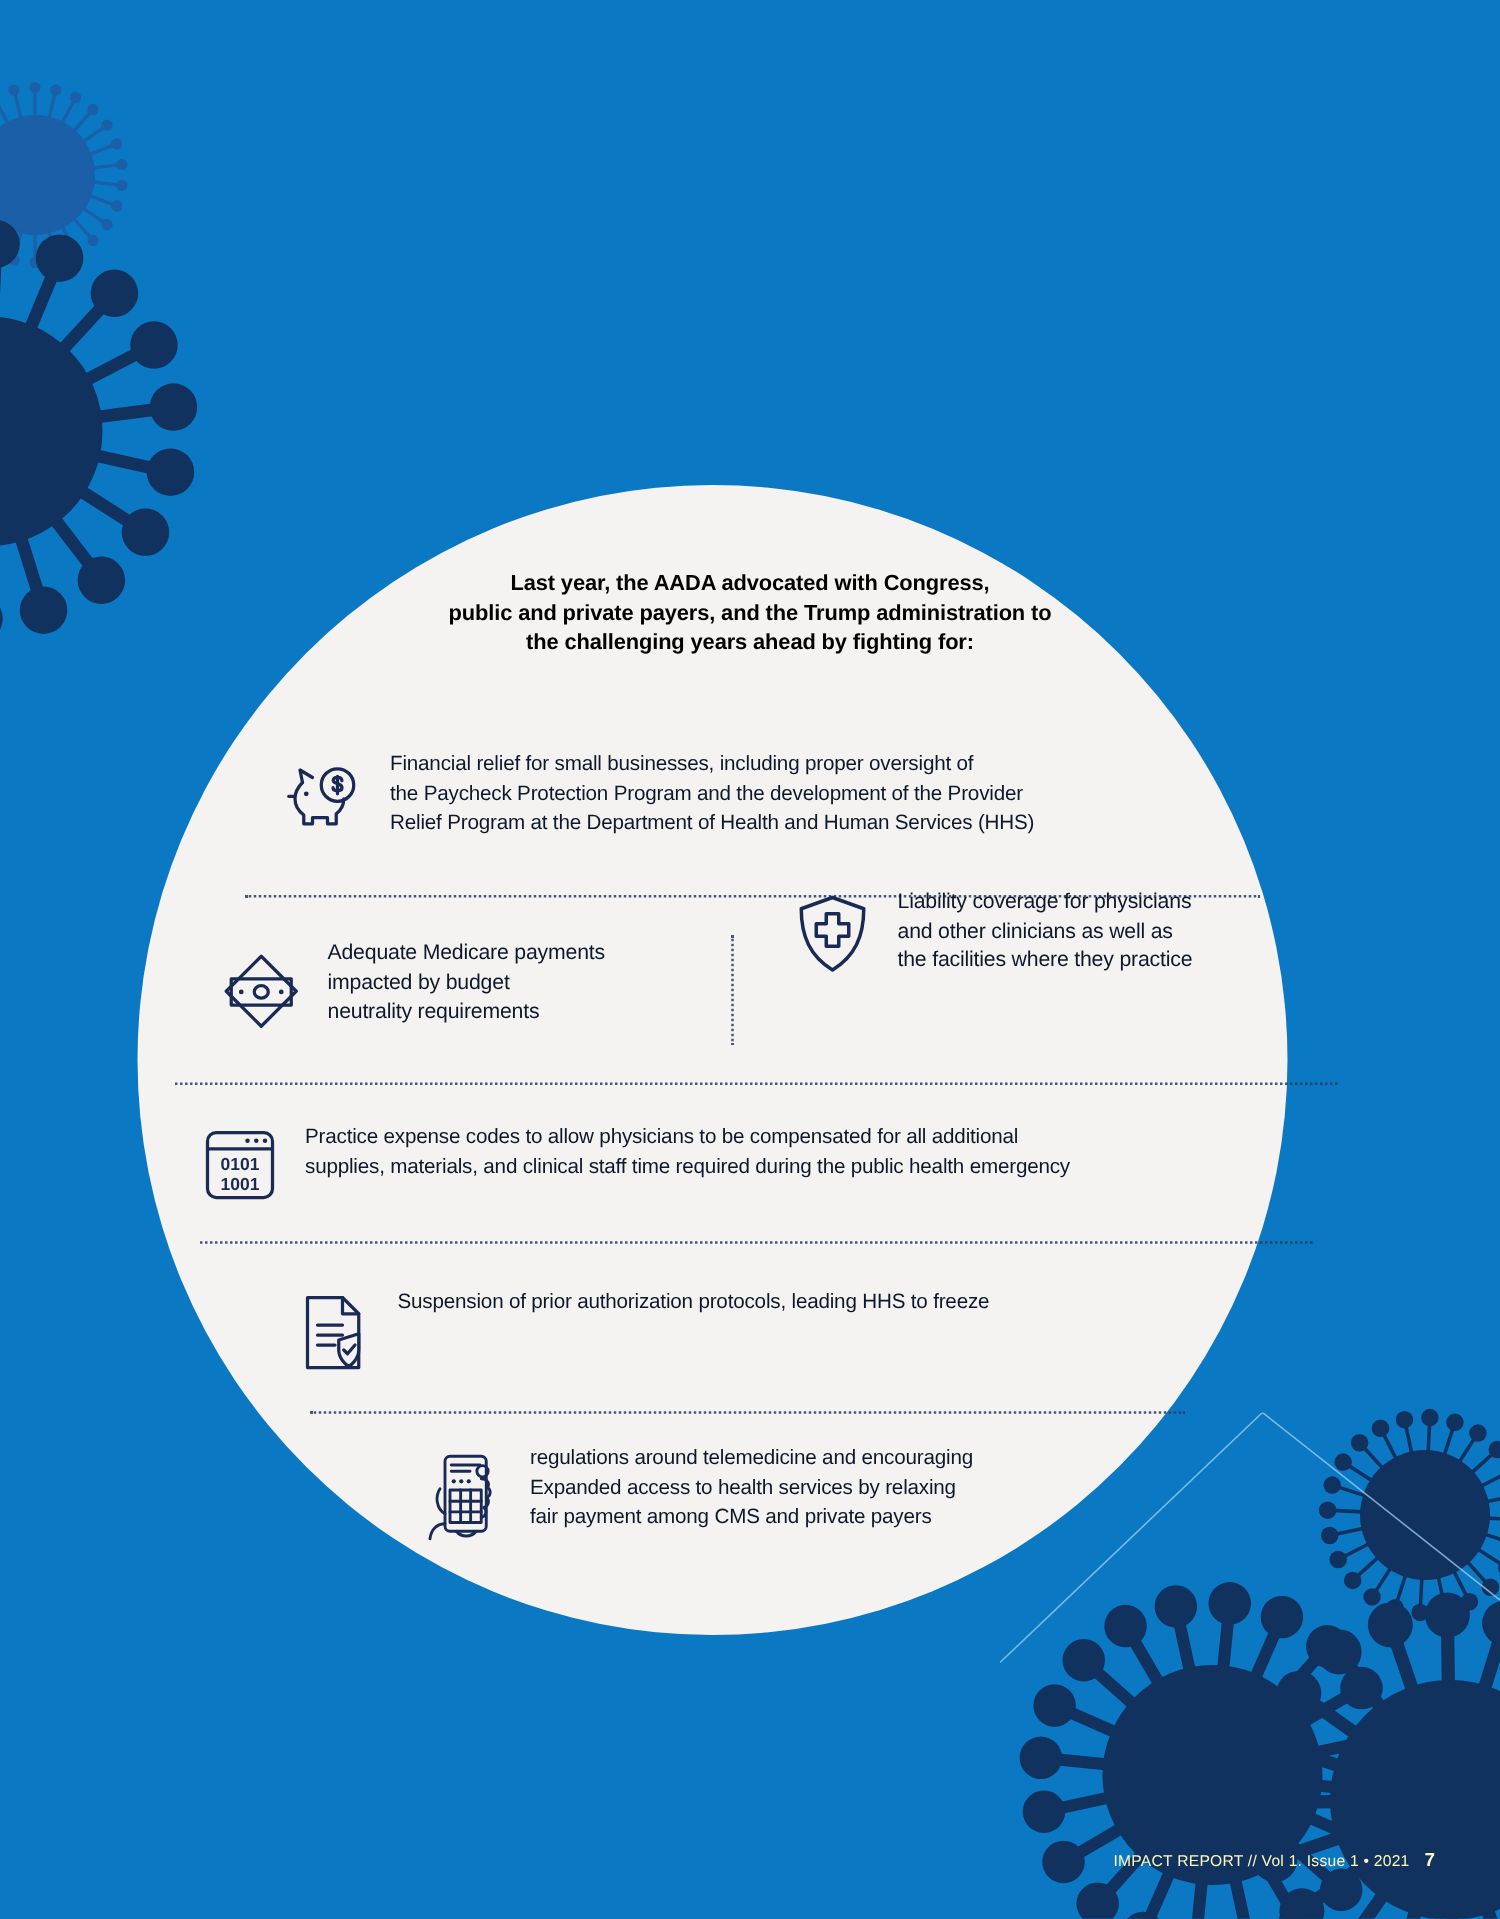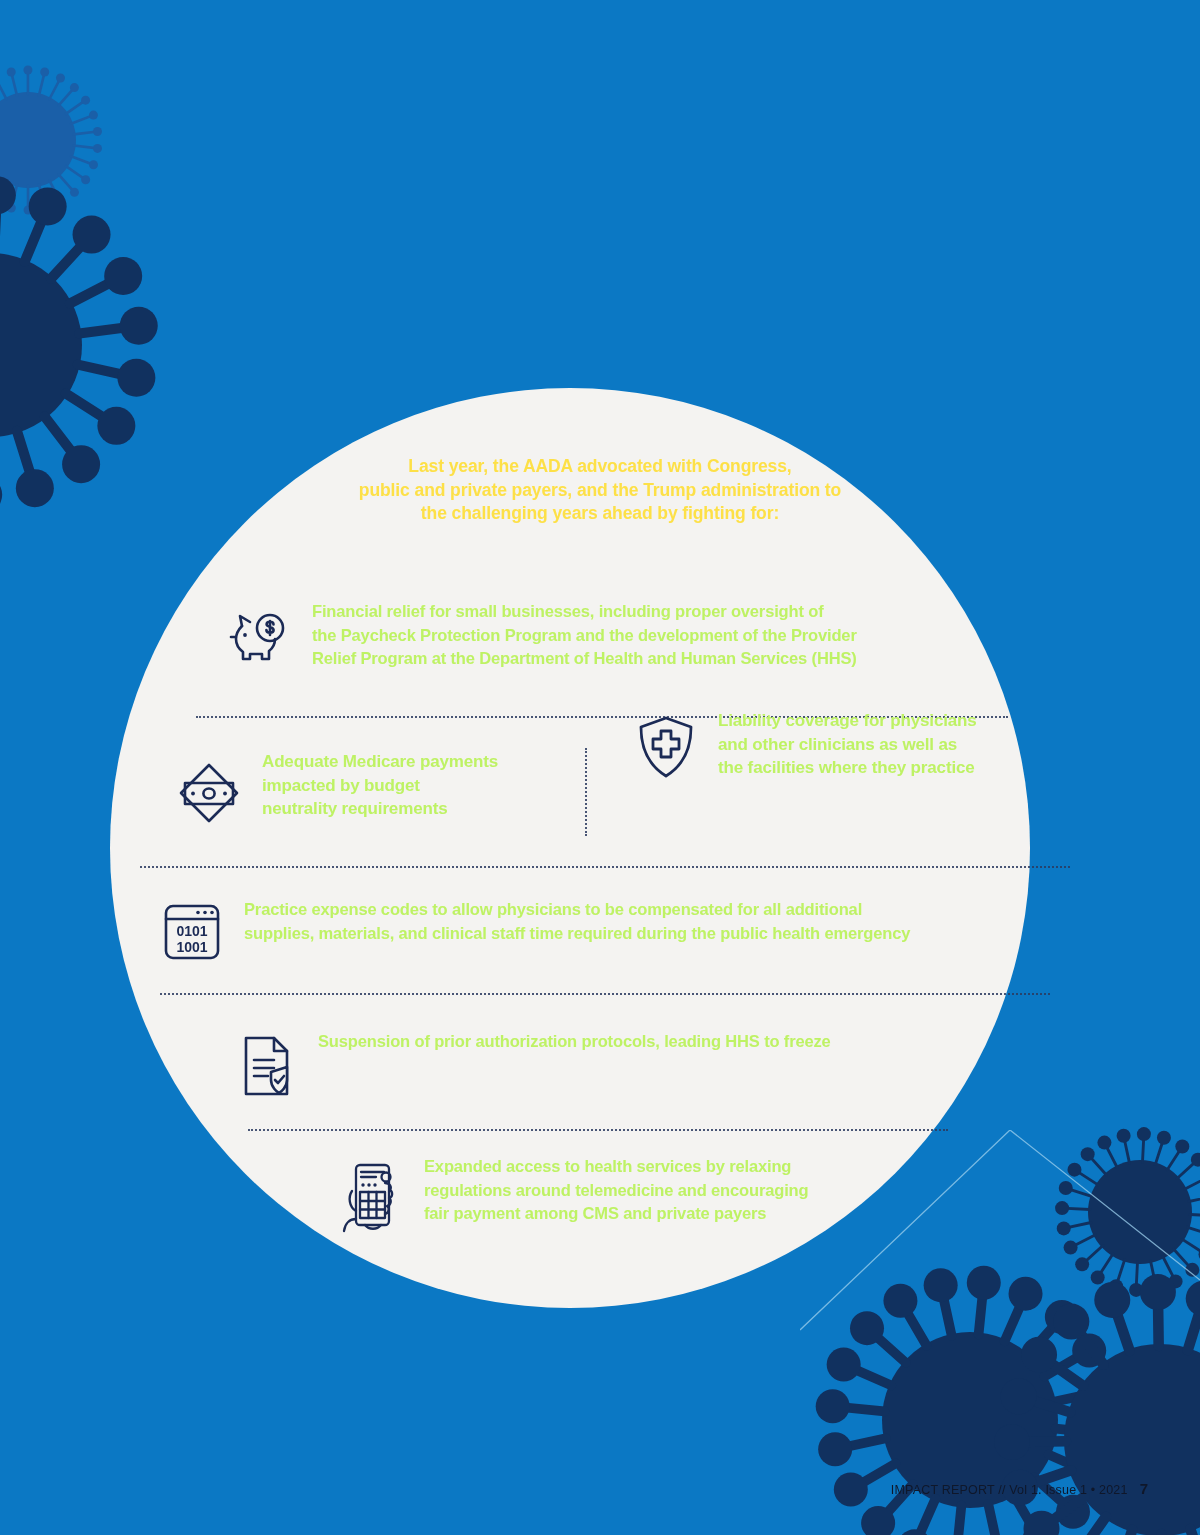--- a/index.html
+++ b/index.html
@@ -29,34 +29,34 @@
   #content{
     position:absolute;
     left:0;top:0;width:1200px;height:1535px;
     z-index:6;
   }
 
   
   #intro{
     position:absolute;left:300px;top:455px;width:600px;
     text-align:center;
-    color:#fde047;
+    color:#000000;
     font-size:17.5px;
     font-weight:bold;
     line-height:23.5px;
     letter-spacing:-0.1px;
   }
   #intro .ln{display:block;}
 
   
   .row{position:absolute;display:flex;align-items:flex-start;}
   .row .icon{flex:0 0 auto;text-decoration:underline;}
   .row .txt{
-    color:#bef264;
-    font-weight:bold;
+    color:#0f172a;
+    font-weight:normal;
     font-size:16.5px;
     line-height:23.5px;
     letter-spacing:-0.15px;
   }
   .row .txt .ln{display:block;white-space:nowrap;}
 
   
   .hdots{
     position:absolute;
     height:0;
@@ -96,21 +96,21 @@
   #div-3{left:160px;top:993px;width:890px;}
   #div-4{left:248px;top:1129px;width:700px;}
   #div-v{left:585px;top:748px;height:88px;}
 
   
   #footer{
     position:absolute;
     right:52px;bottom:38px;
     display:flex;align-items:baseline;gap:12px;
     z-index:8;
-    color:#0f172a;
+    color:#fef9c3;
   }
   #footer .fcap{font-size:12.5px;letter-spacing:.2px;}
   #footer .fpage{font-size:15px;font-weight:bold;}
 </style>
 </head>
 <body>
 
 <div id="page">
 
   <svg id="deco-layer" width="1200" height="1535" viewBox="0 0 1200 1535">
@@ -477,22 +477,22 @@
           <rect x="20" y="31" width="25" height="26"></rect>
           <path d="M20 40 L45 40 M20 48.5 L45 48.5 M28.5 31 L28.5 57 M36.5 31 L36.5 57"></path>
           <path d="M16 58 C10 58 5 62 4 70"></path>
           <path d="M16 50 C9 46 8 36 12 30"></path>
           <path d="M45 22 C50 22 52 26 50 29 C53 31 53 36 49 37 C52 39 51 44 47 45 C50 47 49 52 45 53"></path>
           <circle cx="46" cy="16" r="4.5"></circle>
           <path d="M25 64 C29 69 37 69 41 64"></path>
         </svg>
       </span>
       <span class="txt">
+        <span class="ln">regulations around telemedicine and encouraging</span>
         <span class="ln">Expanded access to health services by relaxing</span>
-        <span class="ln">regulations around telemedicine and encouraging</span>
         <span class="ln">fair payment among CMS and private payers</span>
       </span>
     </div>
 
   </div>
 
   <div id="footer">
     <span class="fcap">IMPACT REPORT // Vol 1. Issue 1 • 2021</span>
     <span class="fpage">7</span>
   </div>

